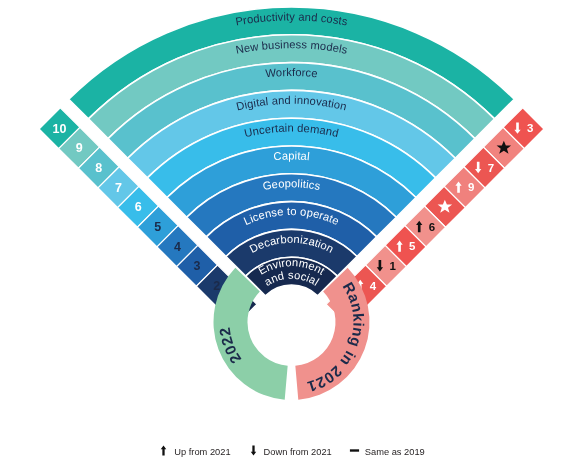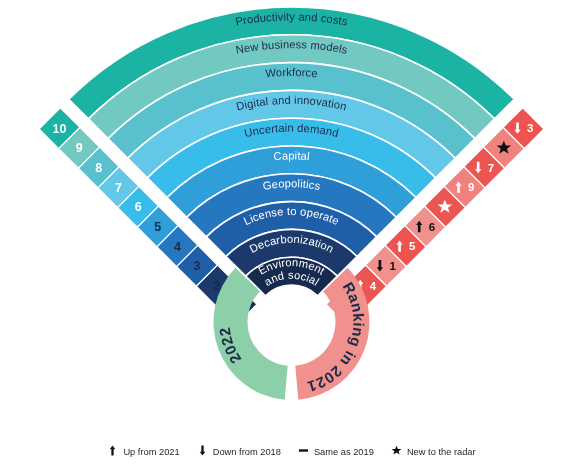--- a/index.html
+++ b/index.html
@@ -190,31 +190,23 @@
         </svg>
     </span>
     <span class="legend-label">Up from 2021</span>
   </div>
   <div class="legend-item">
     <span class="legend-glyph">
       <svg width="11" height="13" viewBox="-6 -7 12 14">
           <use href="#glyph-down" fill="#111111"></use>
         </svg>
     </span>
-    <span class="legend-label">Down from 2018</span>
+    <span class="legend-label">Down from 2021</span>
   </div>
   <div class="legend-item">
     <span class="legend-glyph">
       <svg width="11" height="13" viewBox="-6 -7 12 14">
           <rect x="-5" y="-1.3" width="10" height="2.6" fill="#111111"></rect>
         </svg>
     </span>
     <span class="legend-label">Same as 2019</span>
   </div>
-  <div class="legend-item">
-    <span class="legend-glyph">
-      <svg width="13" height="13" viewBox="-7 -7 14 14">
-          <use href="#glyph-star" fill="#111111"></use>
-        </svg>
-    </span>
-    <span class="legend-label">New to the radar</span>
-  </div>
 </div>
 
 </body></html>

